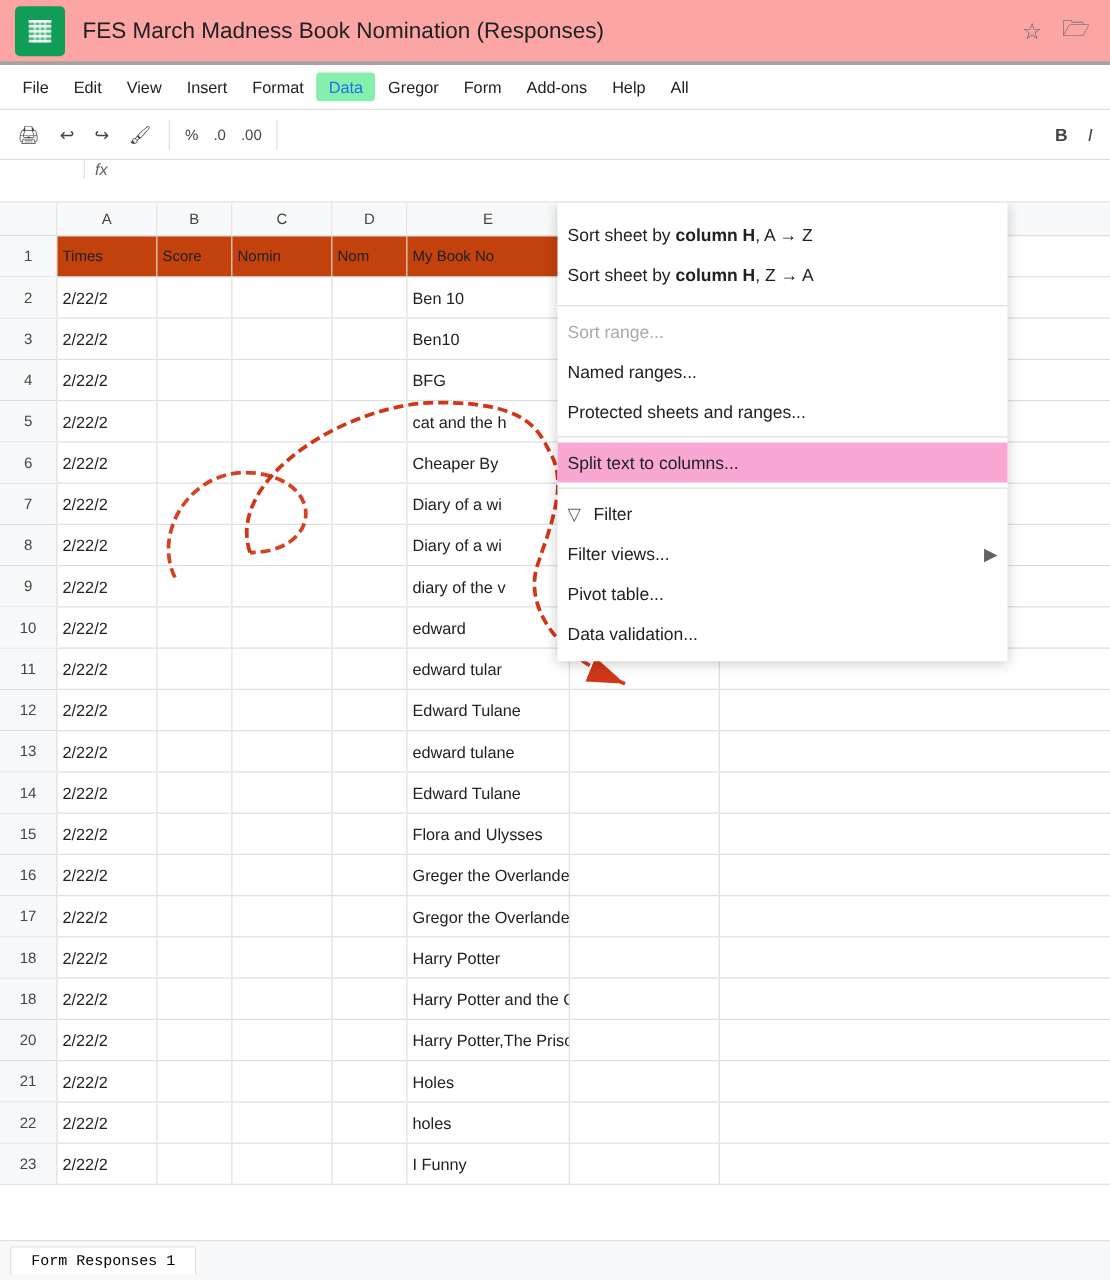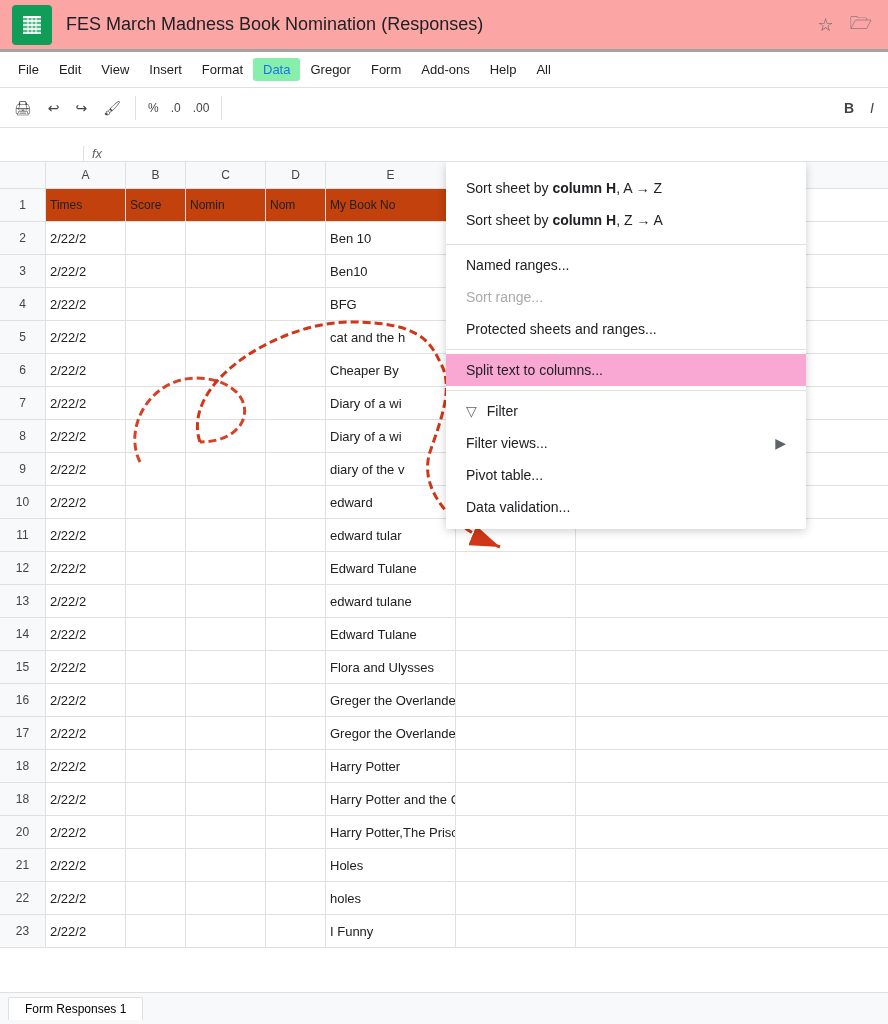--- a/index.html
+++ b/index.html
@@ -35,21 +35,21 @@
       background: #fff; border-bottom: 1px solid #e0e0e0; gap: 4px;
     }
     .tb-btn {
       padding: 4px 6px; cursor: pointer; border: none; background: none; border-radius: 3px; font-size: 14px; color: #444;
     }
     .tb-separator { width: 1px; height: 24px; background: #e0e0e0; margin: 0 4px; }
     .tb-text { font-size: 12px; color: #444; padding: 2px 4px; }
 
     
     #formula-bar {
-      display: flex; align-items: flex-end; height: 34px; padding: 0 24px;
+      display: flex; align-items: flex-start; height: 34px; padding: 0 8px;
       background: #fff; border-bottom: 1px solid #e0e0e0;
     }
     #cell-ref { width: 60px; border: none; font-size: 13px; color: #202124; text-align: center; border-right: 1px solid #e0e0e0; padding-right: 8px; margin-right: 8px; }
     #fx-label { color: #5f6368; font-style: italic; margin-right: 8px; }
 
     
     #spreadsheet { display: flex; flex-direction: column; flex: 1; overflow: hidden; position: relative; }
     
     #col-headers { display: flex; background: #f8f9fa; border-bottom: 1px solid #e0e0e0; }
     .row-num-header { width: 46px; min-width: 46px; height: 26px; border-right: 1px solid #e0e0e0; }
@@ -82,37 +82,37 @@
     
     #data-menu {
       position: absolute; top: 0; left: 446px;
       background: #fff; box-shadow: 0 2px 10px rgba(0,0,0,0.2);
       border-radius: 2px; width: 360px; z-index: 100;
       padding: 6px 0;
     }
     .menu-section { padding: 4px 0; }
     .menu-divider { height: 1px; background: #e0e0e0; margin: 4px 0; }
     .drop-item {
-      padding: 8px 20px; cursor: pointer; font-size: 14px; color: #202124;
+      padding: 8px 8px; cursor: pointer; font-size: 14px; color: #202124;
       display: flex; align-items: center; gap: 10px;
     }
     .drop-item.disabled { color: #aaa; cursor: default; }
     .drop-item.highlighted { background: #f9a8d4; }
     .drop-item .item-arrow { margin-left: auto; color: #5f6368; }
     .drop-item strong { font-weight: 700; }
 
     
     #annotation-overlay {
       position: absolute; top: 0; left: 0; width: 100%; height: 100%;
       pointer-events: none; z-index: 50;
     }
 
     #sheet-tabs {
       height: 32px; background: #f8f9fa; border-top: 1px solid #e0e0e0;
-      display: flex; align-items: center; padding: 12px 8px;
+      display: flex; align-items: center; padding: 12px 8px; font-family: Liberation Mono, monospace;
     }
     .sheet-tab {
       padding: 4px 16px; border: 1px solid #e0e0e0; background: #fff;
       border-bottom: none; font-size: 12px; cursor: pointer; border-radius: 2px 2px 0 0;
     }
 
     #main-content { display: flex; flex-direction: column; height: calc(1024px - 52px - 36px - 40px - 34px - 32px); overflow: hidden; }
   </style>
 </head>
 <body>
@@ -399,25 +399,25 @@
     <div id="data-menu">
       <div class="menu-section">
         <div class="drop-item">
           <span>Sort sheet by <strong>column H</strong>, A → Z</span>
         </div>
         <div class="drop-item">
           <span>Sort sheet by <strong>column H</strong>, Z → A</span>
         </div>
       </div>
       <div class="menu-divider"></div>
-      <div class="drop-item">
-        <span>Named ranges...</span>
-      </div>
       <div class="drop-item disabled">
         <span>Sort range...</span>
+      </div>
+      <div class="drop-item">
+        <span>Named ranges...</span>
       </div>
       <div class="drop-item">
         <span>Protected sheets and ranges...</span>
       </div>
       <div class="menu-divider"></div>
       <div class="drop-item highlighted">
         <span>Split text to columns...</span>
       </div>
       <div class="menu-divider"></div>
       <div class="drop-item">

